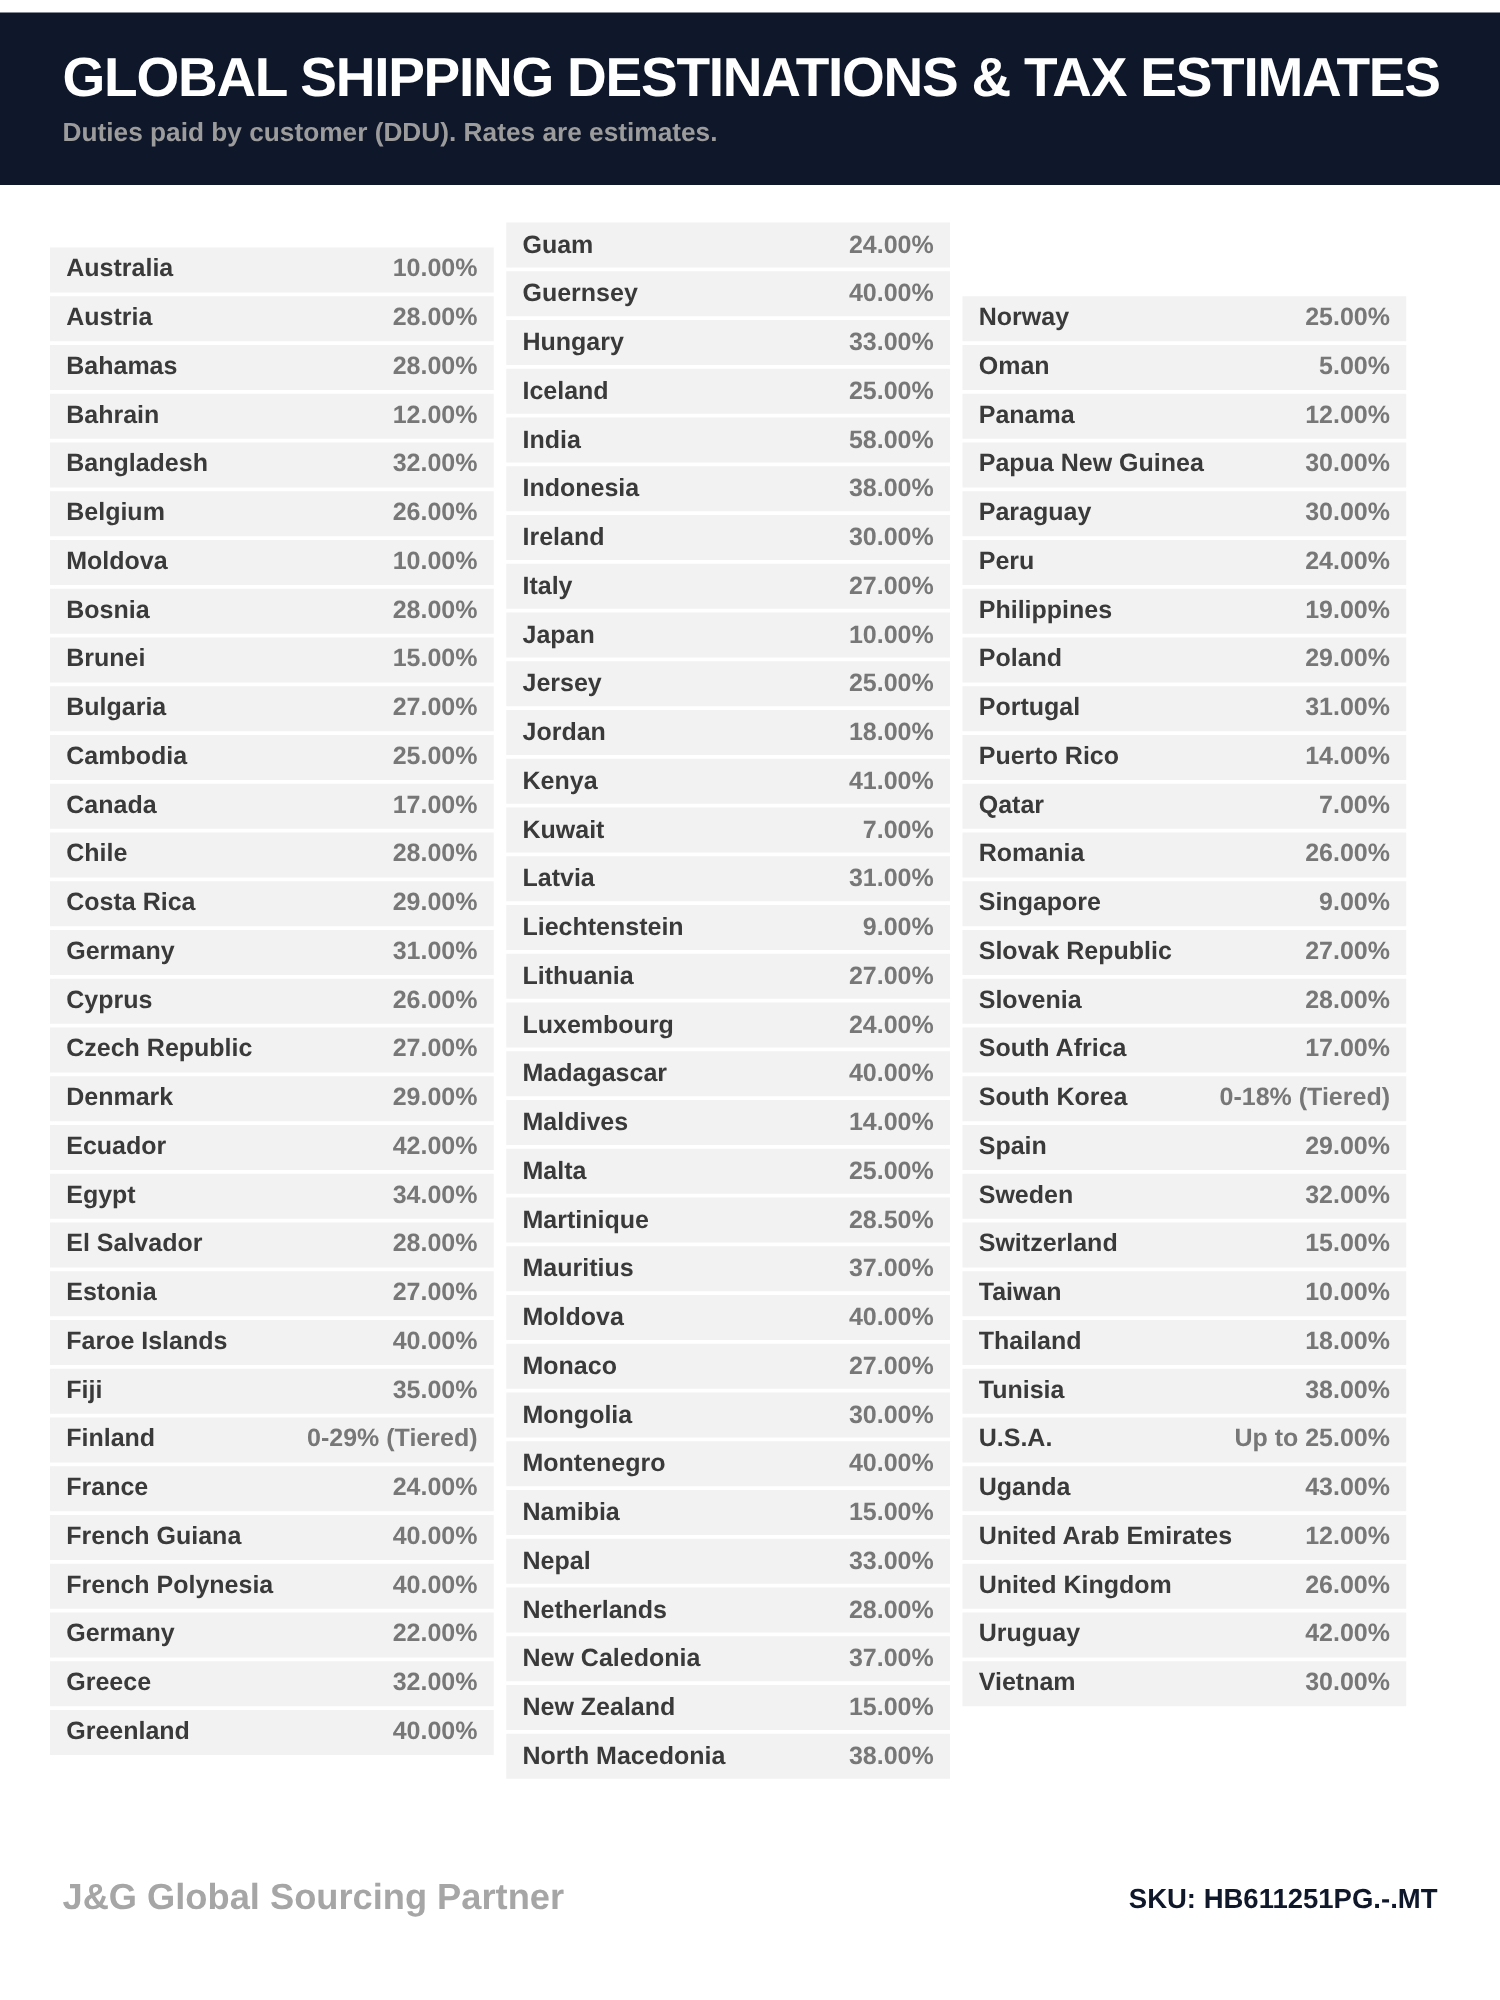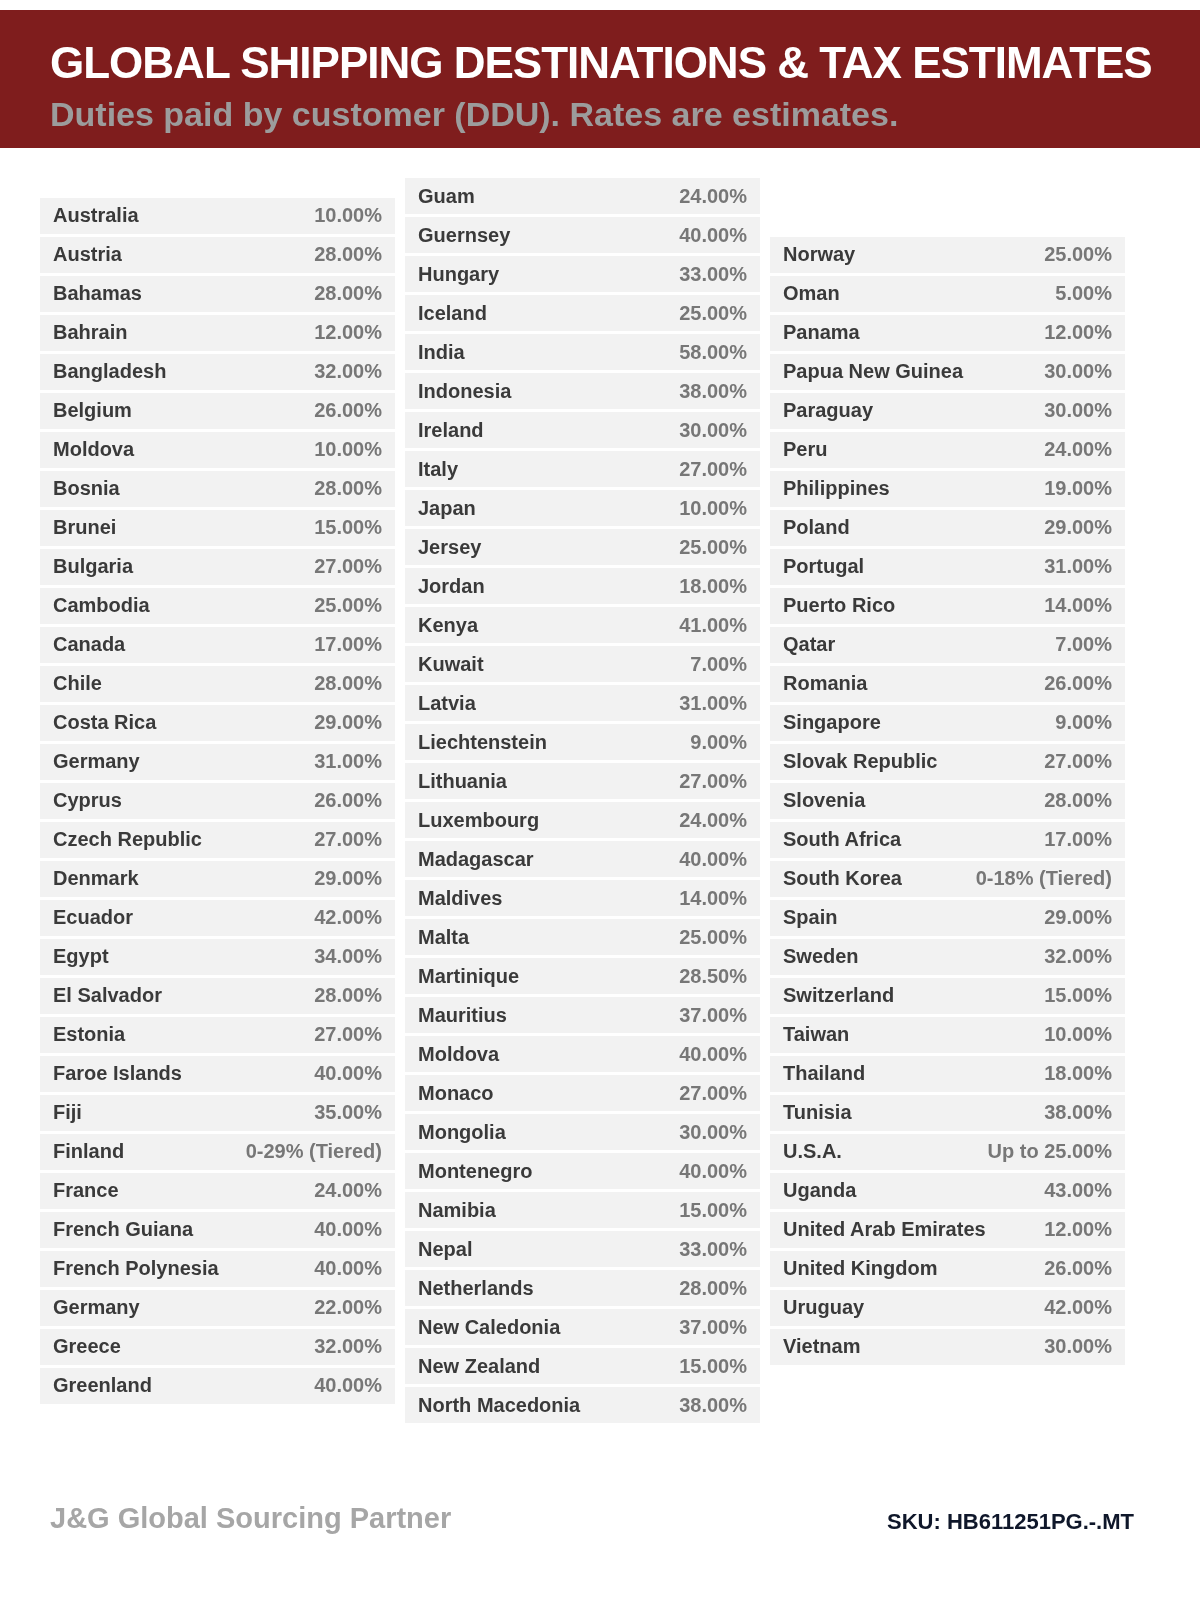--- a/index.html
+++ b/index.html
@@ -11,36 +11,36 @@
   }
   .page {
     width: 1200px;
     height: 1600px;
     position: relative;
     background: #ffffff;
     overflow: hidden;
   }
   .header {
     margin-top: 10px;
-    background: #7f1d1d;
+    background: #0f172a;
     box-sizing: border-box;
     height: 138px;
     padding: 30px 77px 0 50px;
   }
   .title {
     color: #ffffff;
     font-size: 44px;
     font-weight: bold;
     letter-spacing: -1px;
     line-height: 1.05;
     white-space: nowrap;
   }
   .subtitle {
     color: #9c9c9c;
-    font-size: 34px;
+    font-size: 21px;
     font-weight: bold;
     margin-top: 9px;
     white-space: nowrap;
   }
   .table-wrap {
     margin: 30px 40px 0 40px;
     display: flex;
     gap: 10px;
     align-items: center;
   }
@@ -68,25 +68,25 @@
   .rate {
     font-weight: bold;
     font-size: 20px;
     color: #777777;
     white-space: nowrap;
     margin-left: 8px;
   }
   .footer {
     position: absolute;
     left: 50px;
-    right: 66px;
+    right: 50px;
     top: 1502px;
     display: flex;
     justify-content: space-between;
-    align-items: flex-end;
+    align-items: center;
   }
   .brand {
     font-size: 29px;
     font-weight: bold;
     color: #a6a6a6;
     white-space: nowrap;
   }
   .sku {
     font-size: 22px;
     font-weight: bold;

